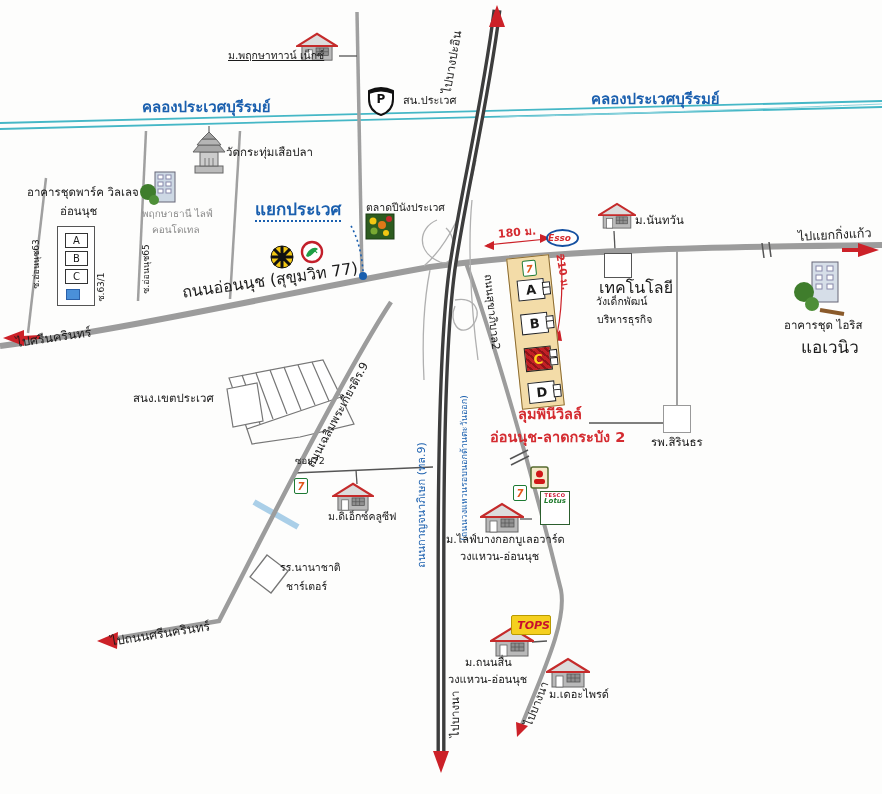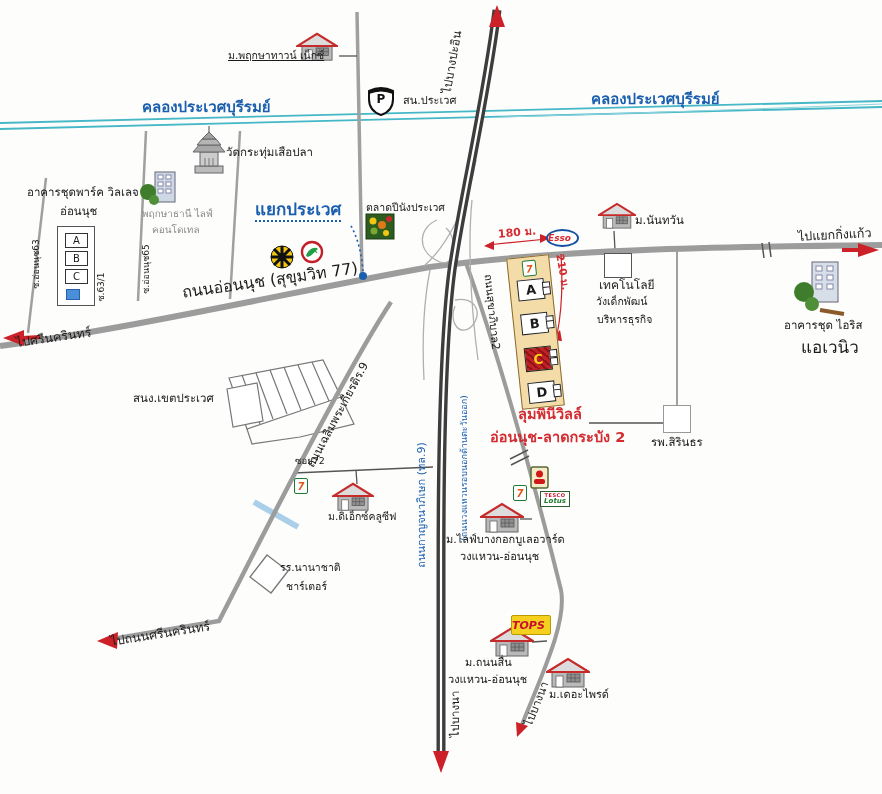--- a/index.html
+++ b/index.html
@@ -19,23 +19,23 @@
   .blk .tab{position:absolute;right:-7px;top:3px;width:6px;height:6px;background:#fff;border:1.2px solid #222;}
   .blk .tab2{position:absolute;right:-7px;bottom:3px;width:6px;height:6px;background:#fff;border:1.2px solid #222;}
   #blk-c{background:repeating-linear-gradient(45deg,#c32025 0 3px,#8e1418 3px 5px);color:#ffd21c;height:24px;}
   .sev{position:absolute;width:14px;height:16px;background:#fff;border:1.6px solid #1d7a33;border-radius:2px;
     display:flex;align-items:center;justify-content:center;box-sizing:border-box;}
   .sev span{font-size:10px;font-weight:800;color:#e2571b;font-style:italic;}
   #esso{position:absolute;left:546px;top:229px;width:33px;height:18px;border:2px solid #1450a0;border-radius:50%;
     background:#fff;display:flex;align-items:center;justify-content:flex-start;box-sizing:border-box;}
   #esso span{font-size:9px;font-style:italic;font-weight:700;color:#d42b30;}
   #tops{position:absolute;left:511px;top:615px;width:38px;height:18px;background:#f5d01f;border:1px solid #b89a00;
-    border-radius:2px;display:flex;align-items:center;justify-content:flex-start;}
+    border-radius:2px;display:flex;align-items:center;justify-content:flex-end;}
   #tops span{font-size:11px;font-style:italic;font-weight:800;color:#c8102e;}
-  #tesco{position:absolute;left:540px;top:491px;width:30px;height:16px;background:#fff;border:1.2px solid #2c5f2e;
+  #tesco{position:absolute;left:540px;top:491px;width:30px;height:34px;background:#fff;border:1.2px solid #2c5f2e;
     box-sizing:border-box;text-align:center;line-height:1;}
   #tesco .t1{font-size:5px;font-weight:700;color:#c8102e;letter-spacing:.5px;display:block;margin-top:1px;}
   #tesco .t2{font-size:7px;font-weight:700;font-style:italic;color:#1f7a2c;display:block;}
   #legend{position:absolute;left:18px;top:688px;width:158px;height:84px;background:#fff;border:1.5px solid #333;
     display:flex;align-items:center;gap:10px;padding-left:20px;box-sizing:border-box;}
   .hatch{width:26px;height:26px;border:2px solid #a01318;
     background:repeating-linear-gradient(45deg,#c32025 0 4px,#fff 4px 7px);}
   #tech-rect{position:absolute;left:604px;top:253px;width:28px;height:25px;background:#fff;border:1.5px solid #555;box-sizing:border-box;}
   #hospital{position:absolute;left:663px;top:405px;width:28px;height:28px;background:#fff;border:1.5px solid #999;box-sizing:border-box;}
   #police{position:absolute;left:366px;top:84px;width:30px;height:32px;}
@@ -251,21 +251,21 @@
 
   <div class="lbl" style="left:181px;top:284px;font-size:16px;transform:rotate(-8deg);transform-origin:left top;">ถนนอ่อนนุช (สุขุมวิท 77)</div>
   <div class="lbl" style="left:15px;top:336px;font-size:12.5px;transform:rotate(-8deg);transform-origin:left top;">ไปศรีนครินทร์</div>
   <div class="lbl red" style="left:498px;top:227px;font-size:11px;font-weight:600;transform:rotate(-5deg);">180 ม.</div>
   <div class="lbl" style="left:635px;top:214px;font-size:11.5px;">ม.นันทวัน</div>
   <div class="lbl" style="left:798px;top:228px;font-size:12.5px;transform:rotate(-3deg);">ไปแยกกิ่งแก้ว</div>
 
   <div class="vlbl red" style="left:563px;top:272px;--r:80deg;font-size:10.5px;font-weight:600;">210 ม.</div>
   <div class="vlbl" style="left:492px;top:312px;--r:84deg;font-size:11px;">ถนนสุขาภิบาล2</div>
 
-  <div class="lbl" style="left:599px;top:279px;font-size:12px;">เทคโนโลยี</div>
+  <div class="lbl" style="left:599px;top:279px;font-size:16px;">เทคโนโลยี</div>
   <div class="lbl" style="left:596px;top:296px;font-size:10.5px;">วังเด็กพัฒน์</div>
   <div class="lbl" style="left:597px;top:314px;font-size:10.5px;">บริหารธุรกิจ</div>
 
   <div class="lbl" style="left:784px;top:319px;font-size:11.5px;">อาคารชุด ไอริส</div>
   <div class="lbl" style="left:801px;top:338px;font-size:17px;">แอเวนิว</div>
 
   <div class="lbl red" style="left:518px;top:407px;font-size:14.5px;font-weight:700;">ลุมพินีวิลล์</div>
   <div class="lbl red" style="left:490px;top:430px;font-size:14.5px;font-weight:700;">อ่อนนุช-ลาดกระบัง 2</div>
 
   <div class="lbl" style="left:651px;top:436px;font-size:11.5px;">รพ.สิรินธร</div>

